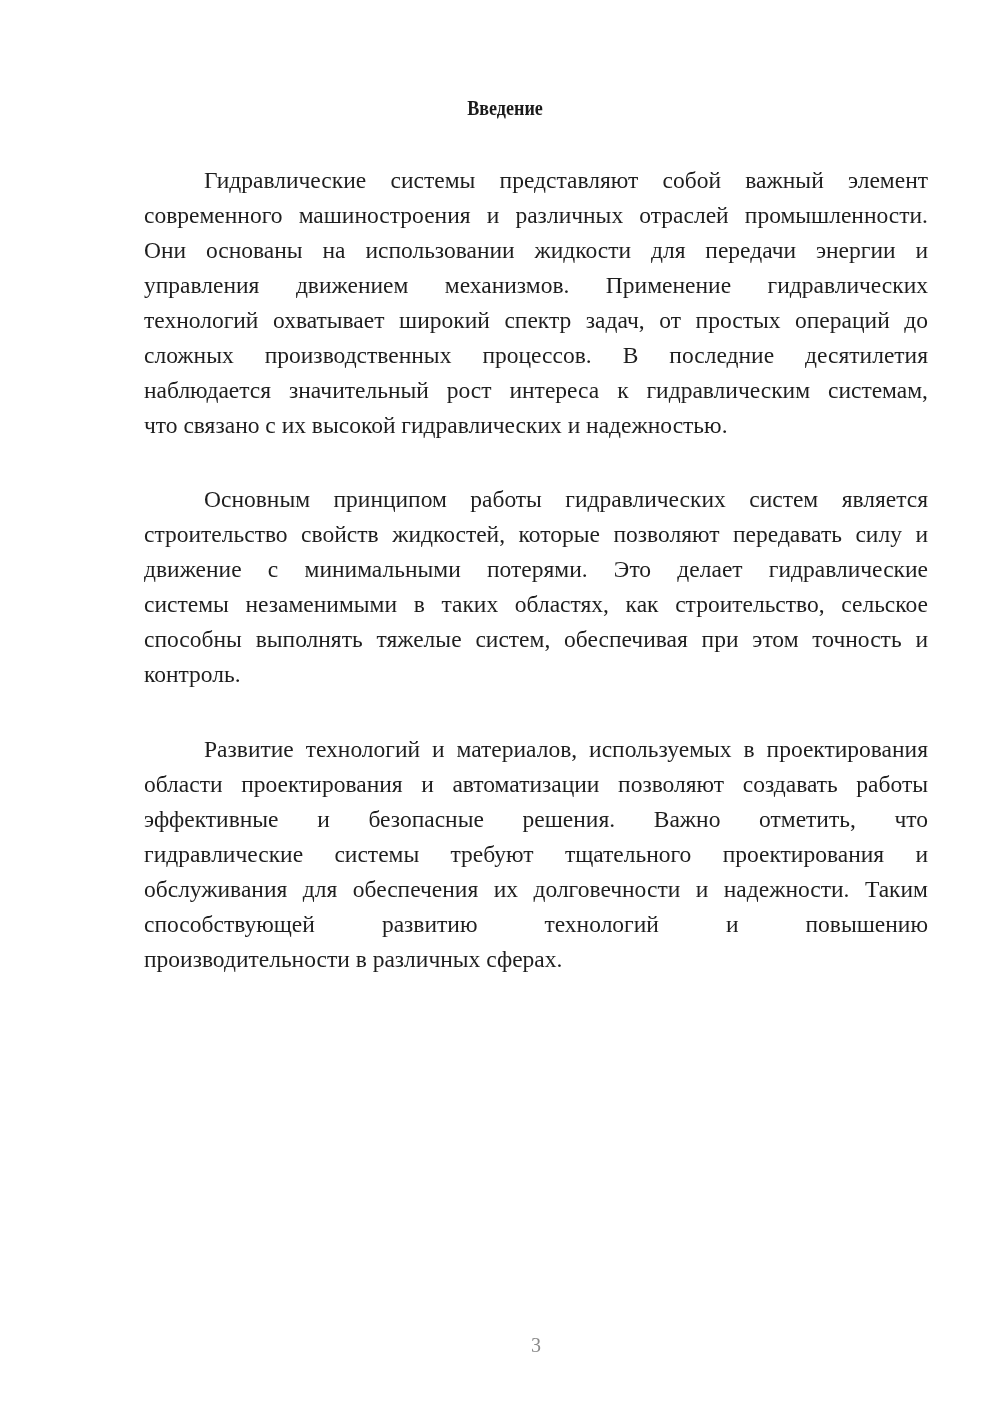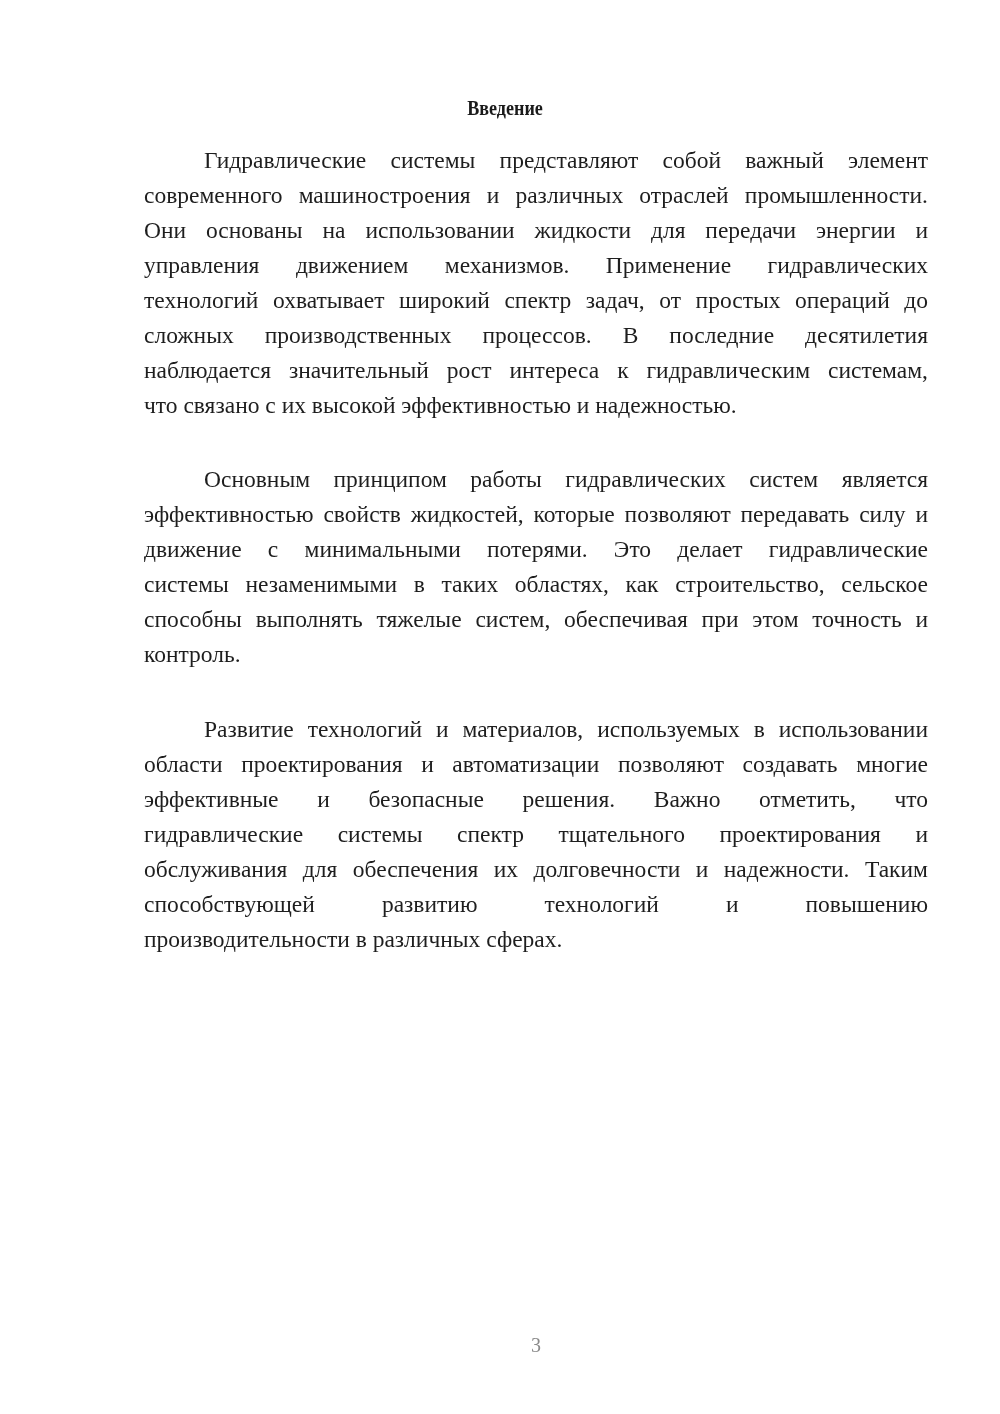--- a/index.html
+++ b/index.html
@@ -13,57 +13,57 @@
     .para { position: absolute; left: 144px; width: 784px; }
     .line {
       height: 35px; line-height: 35px;
       font-family: "Liberation Serif", serif; font-size: 23.5px; color: #1e1e1e;
       text-align: justify; text-align-last: justify; white-space: nowrap;
       overflow: visible;
     }
     .line > span { display: inline-block; width: 100%; text-align: justify; text-align-last: justify; white-space: normal; }
     .line.indent > span { width: calc(100% - 60px); margin-left: 60px; }
     .line.last > span { text-align-last: left; }
-    .line > span { transform-origin: 0 50%; }
+    .line > span { transform-origin: 0 50%; margin-top: 20px; }
     .pagenum {
       position: absolute; left: 0; width: 1000px; top: 1334px; text-align: center;
       font-family: "Liberation Serif", serif; font-size: 20px; color: #8a8a8a;
       transform: translateX(36px);
     }
   </style>
 </head>
 <body>
 
 <div class="page">
   <div class="title">Введение</div>
 
   <div class="para" style="top:143px;">
     <div class="line indent"><span>Гидравлические системы представляют собой важный элемент</span></div>
     <div class="line"><span>современного машиностроения и различных отраслей промышленности.</span></div>
     <div class="line"><span>Они основаны на использовании жидкости для передачи энергии и</span></div>
     <div class="line"><span>управления движением механизмов. Применение гидравлических</span></div>
     <div class="line"><span>технологий охватывает широкий спектр задач, от простых операций до</span></div>
     <div class="line"><span>сложных производственных процессов. В последние десятилетия</span></div>
     <div class="line"><span>наблюдается значительный рост интереса к гидравлическим системам,</span></div>
-    <div class="line last"><span>что связано с их высокой эффективностью и надежностью.</span></div>
+    <div class="line last"><span>что связано с их высокой гидравлических и надежностью.</span></div>
   </div>
 
   <div class="para" style="top:462px;">
     <div class="line indent"><span>Основным принципом работы гидравлических систем является</span></div>
-    <div class="line"><span>эффективностью свойств жидкостей, которые позволяют передавать силу и</span></div>
+    <div class="line"><span>строительство свойств жидкостей, которые позволяют передавать силу и</span></div>
     <div class="line"><span>движение с минимальными потерями. Это делает гидравлические</span></div>
     <div class="line"><span>системы незаменимыми в таких областях, как строительство, сельское</span></div>
     <div class="line"><span>способны выполнять тяжелые систем, обеспечивая при этом точность и</span></div>
     <div class="line last"><span>контроль.</span></div>
   </div>
 
   <div class="para" style="top:712px;">
-    <div class="line indent"><span>Развитие технологий и материалов, используемых в использовании</span></div>
-    <div class="line"><span>области проектирования и автоматизации позволяют создавать многие</span></div>
+    <div class="line indent"><span>Развитие технологий и материалов, используемых в проектирования</span></div>
+    <div class="line"><span>области проектирования и автоматизации позволяют создавать работы</span></div>
     <div class="line"><span>эффективные и безопасные решения. Важно отметить, что</span></div>
-    <div class="line"><span>гидравлические системы спектр тщательного проектирования и</span></div>
+    <div class="line"><span>гидравлические системы требуют тщательного проектирования и</span></div>
     <div class="line"><span>обслуживания для обеспечения их долговечности и надежности. Таким</span></div>
     <div class="line"><span>способствующей развитию технологий и повышению</span></div>
     <div class="line last"><span>производительности в различных сферах.</span></div>
   </div>
 
   <div class="pagenum">3</div>
 </div>
 
 </body></html>

